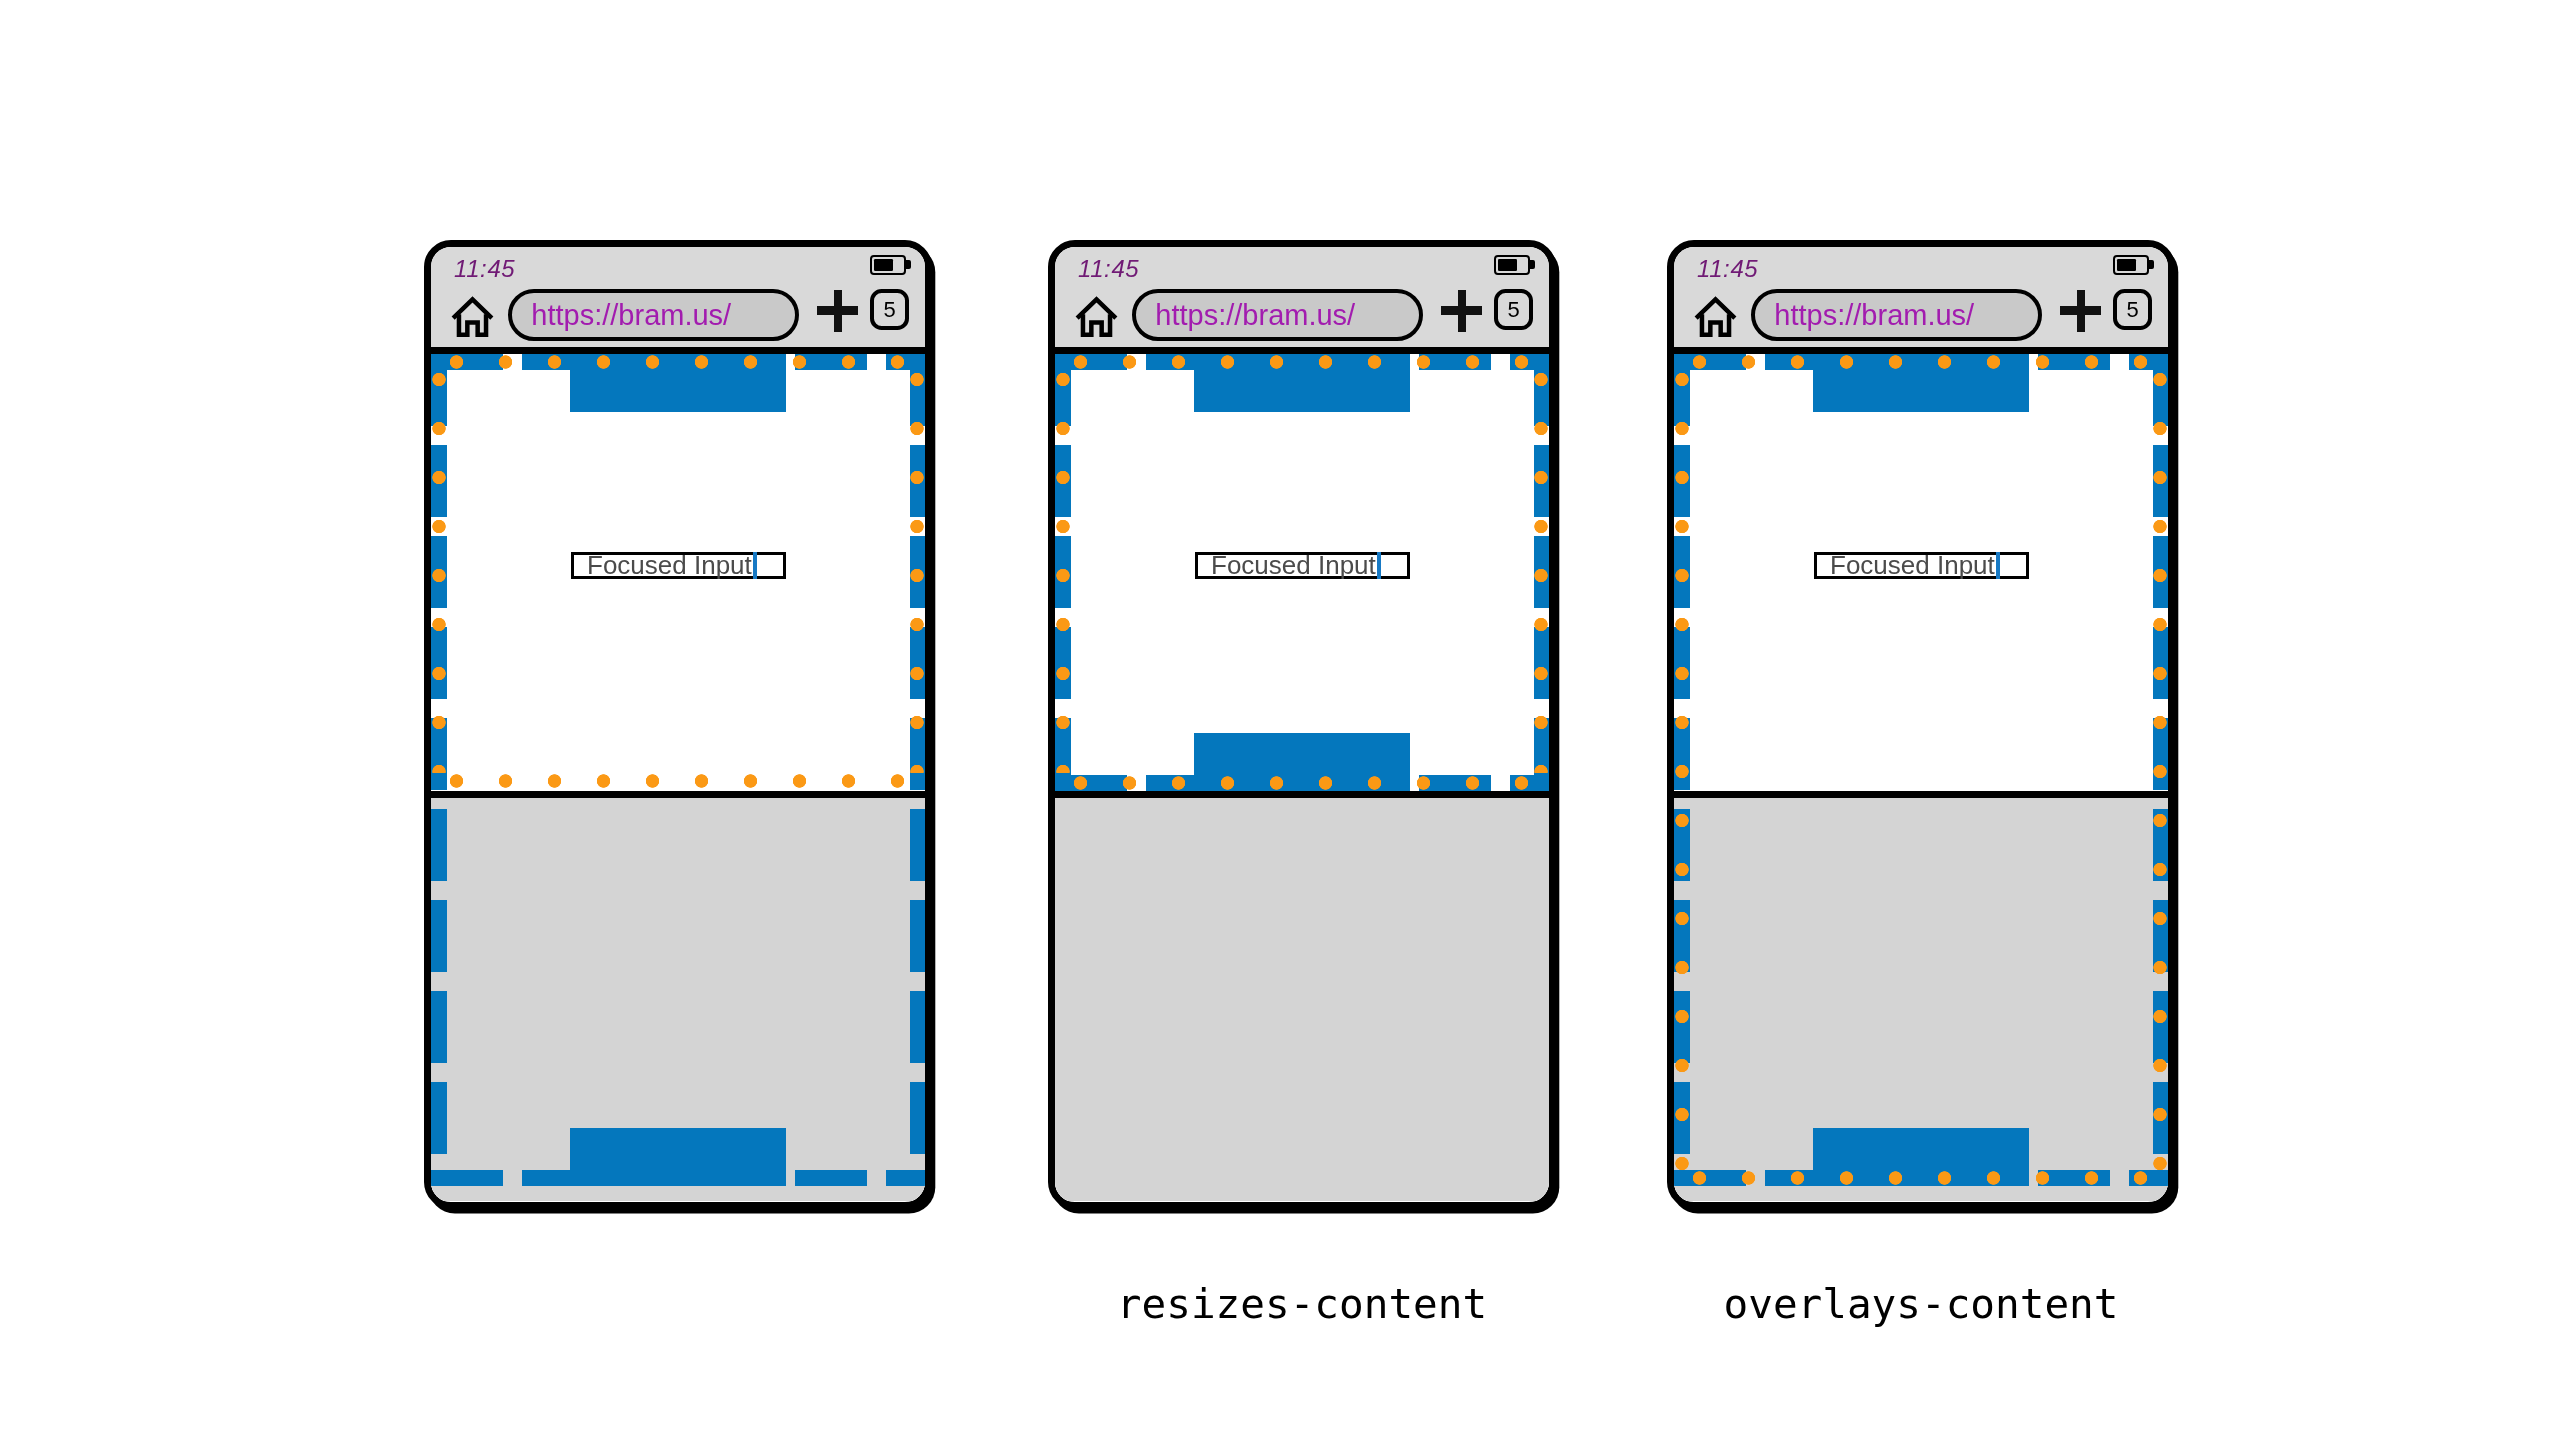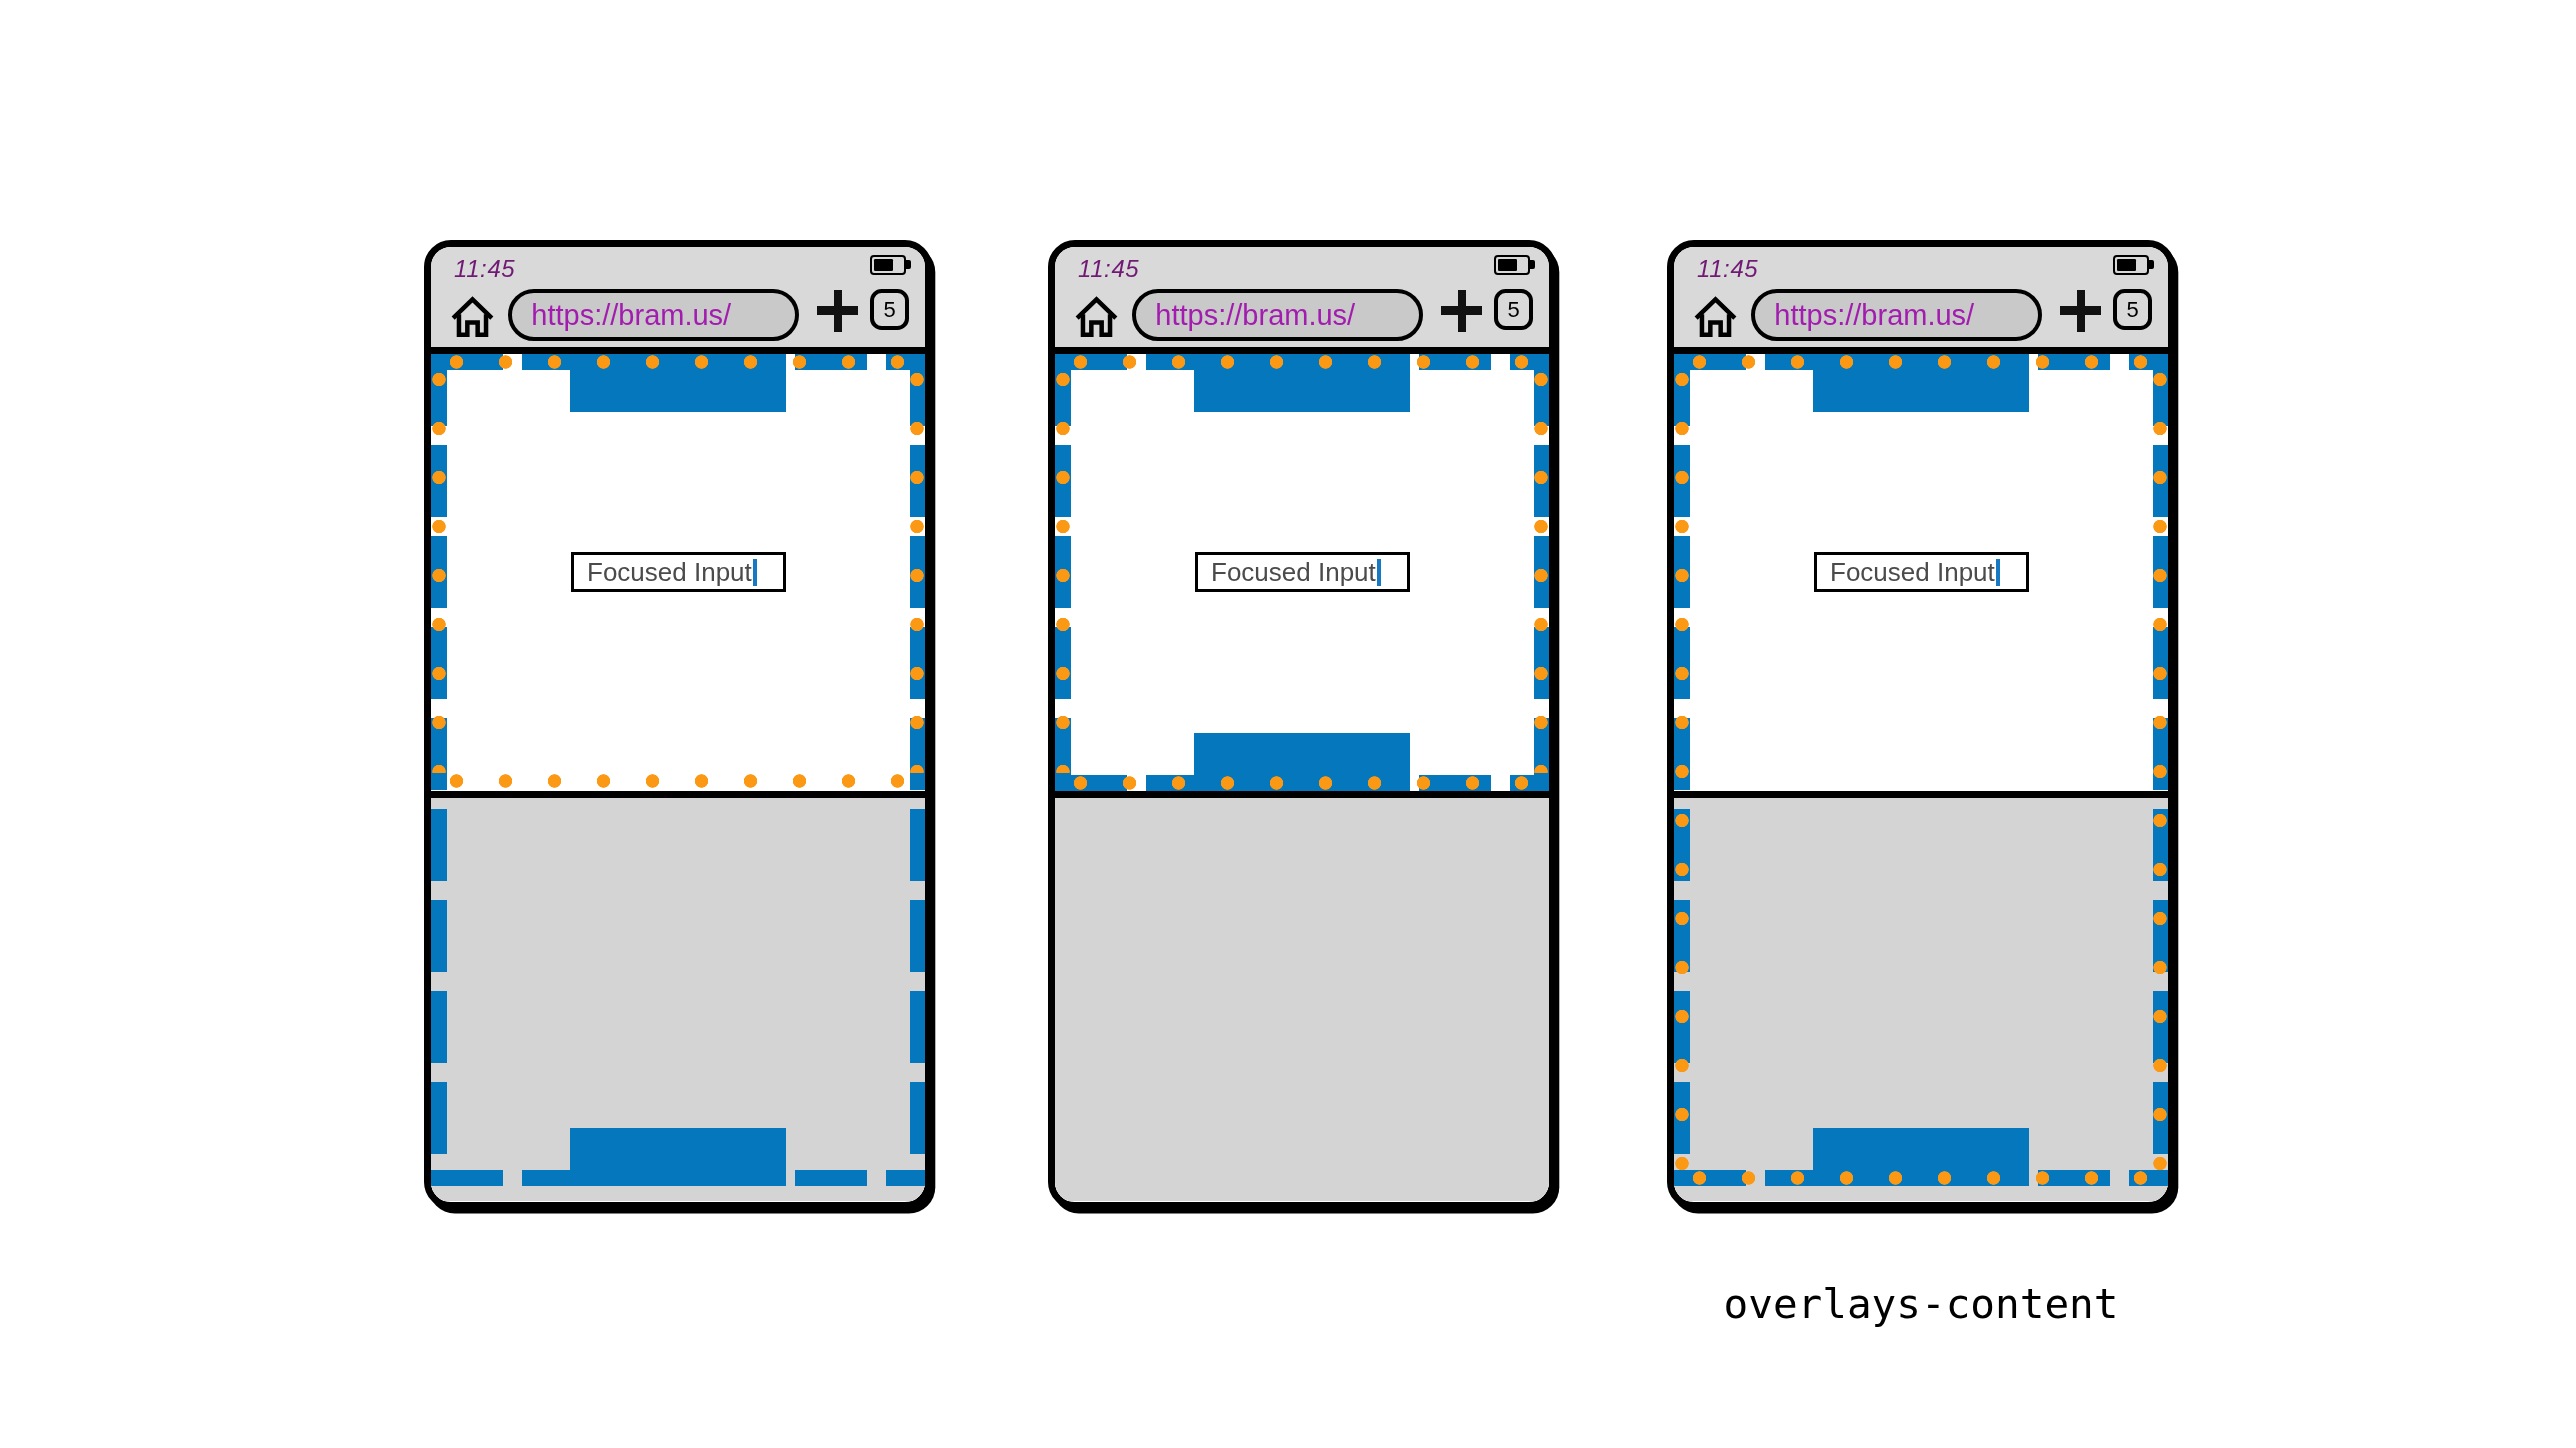--- a/index.html
+++ b/index.html
@@ -71,21 +71,21 @@
   .vv-top{top:0.6px;}
   .vv-left{left:0.6px;}.vv-right{right:0.6px;}
   .p1 .vv-left,.p1 .vv-right,.p2 .vv-left,.p2 .vv-right{height:418px;}
   .p3 .vv-left,.p3 .vv-right{height:815px;}
   .p1 .vv-bottom{top:420px;}
   .p2 .vv-bottom{top:422px;}
   .p3 .vv-bottom{top:817px;}
 
   
   .inp{
-    position:absolute;left:140px;top:198px;width:215px;height:40px;box-sizing:border-box;
+    position:absolute;left:140px;top:198px;width:215px;height:27px;box-sizing:border-box;
     background:#fff;border:3.9px solid #000;z-index:5;
     display:flex;align-items:center;padding-left:13px;
     font-size:26px;color:#4b4b4b;
   }
   .caret{display:inline-block;width:3.9px;height:27px;background:#1779c4;margin-left:1.3px;}
 
   
   .lbl{
     position:absolute;top:1280px;width:508px;text-align:center;
     font-family:"DejaVu Sans Mono",monospace;font-size:41px;color:#000;
@@ -183,16 +183,17 @@
       <div class="vv v vv-left"></div>
       <div class="vv v vv-right"></div>
       <div class="vv h vv-bottom"></div>
       <div class="inp">
         <span>Focused Input</span>
         <span class="caret"></span>
       </div>
     </div>
   </div>
 
+  <div class="lbl l2">resizes-content</div>
   <div class="lbl l3">overlays-content</div>
 
 </div>
 
 
 </body></html>

